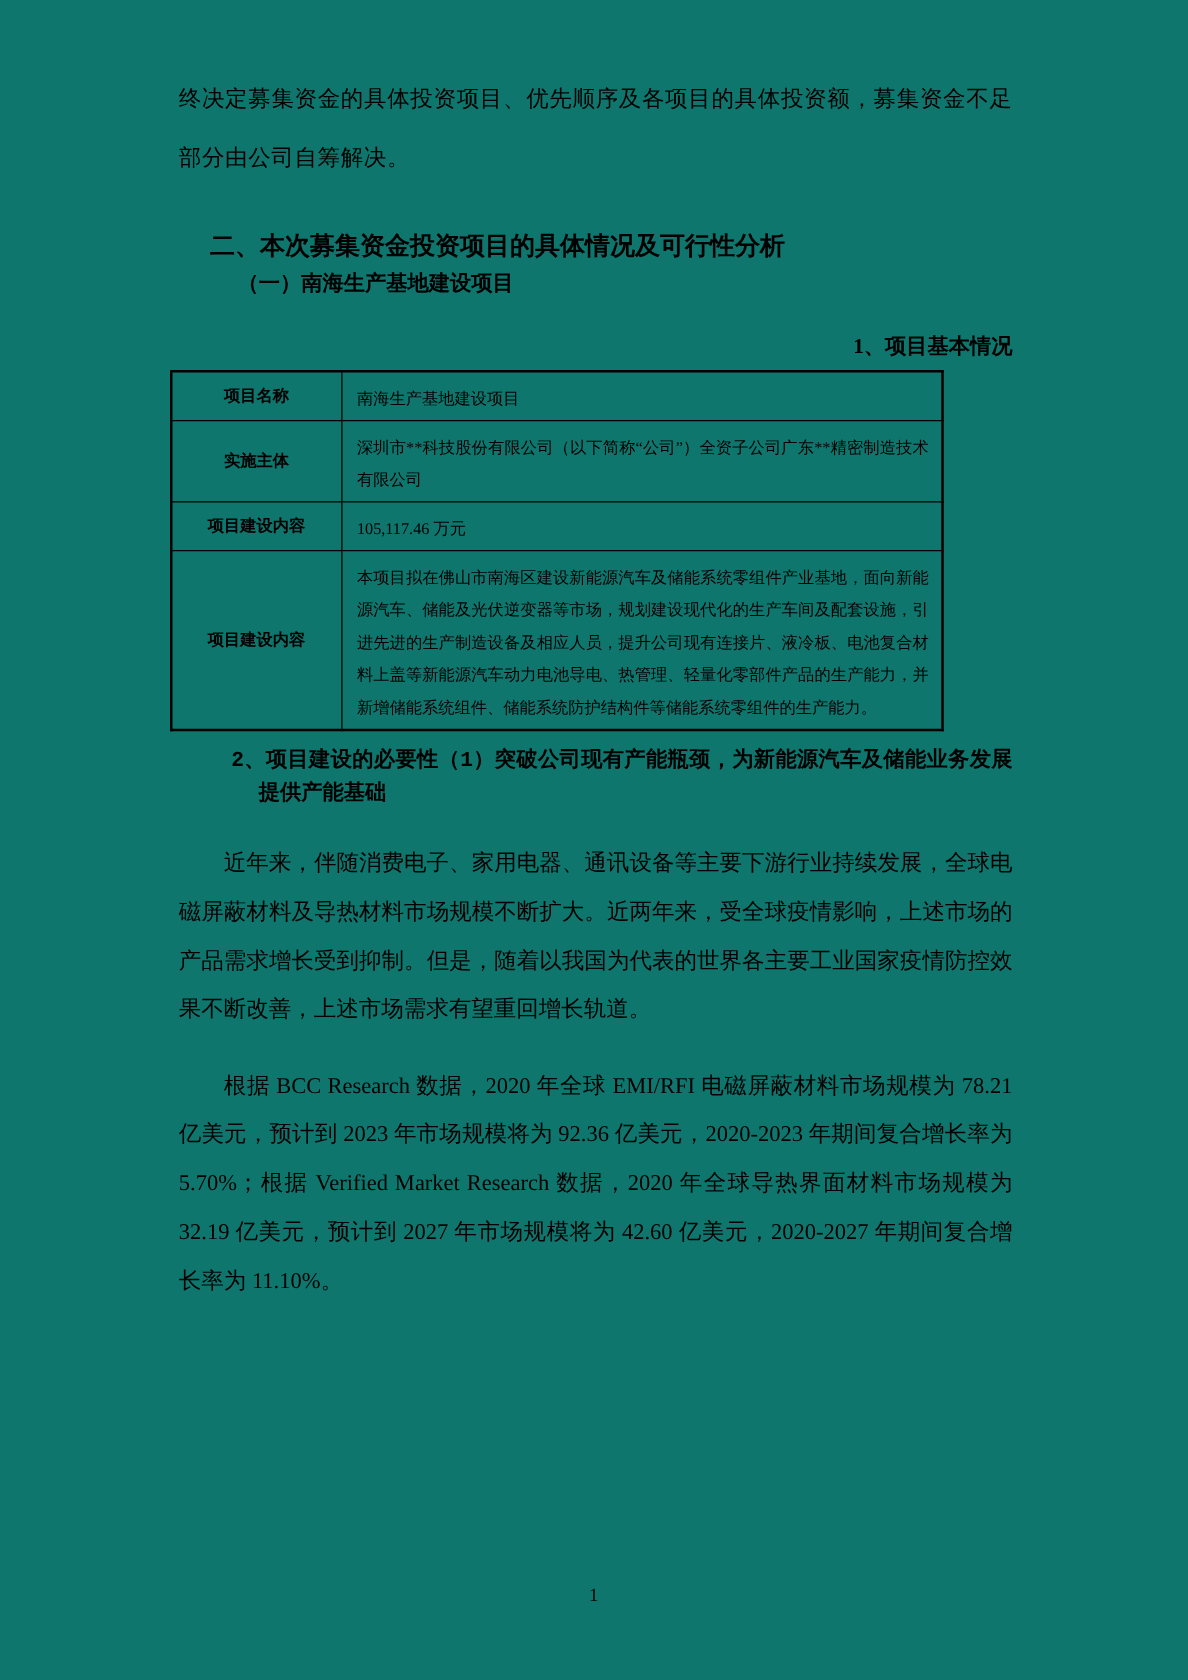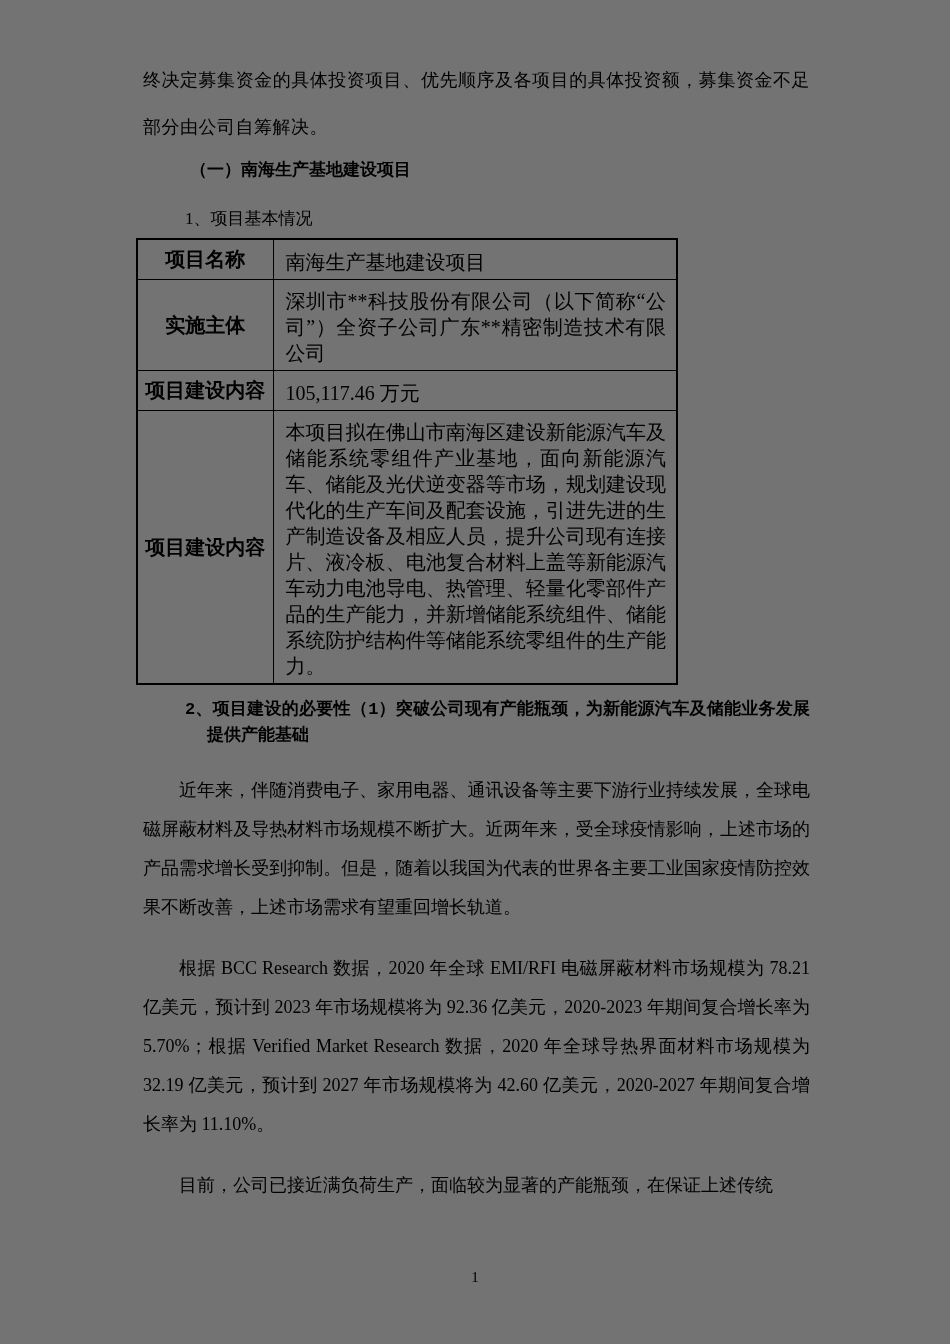--- a/index.html
+++ b/index.html
@@ -7,21 +7,21 @@
   body {
     width: 950px;
     height: 1344px;
     font-family: "Liberation Serif", "DejaVu Serif", serif;
     color: #000000;
   }
   .page {
     position: relative;
     width: 950px;
     height: 1344px;
-    background: #737373;
+    background: #0f766e;
     padding: 56px 140px 0 143px;
     overflow: hidden;
   }
   .continuation-para {
     font-family: "DejaVu Sans", "Liberation Sans", sans-serif;
     font-size: 18px;
     line-height: 47px;
     text-align: justify;
     letter-spacing: 0.5px;
   }
@@ -39,30 +39,31 @@
     font-family: "DejaVu Sans", "Liberation Sans", sans-serif;
     font-weight: 700;
     font-size: 17px;
     line-height: 22px;
   }
   .heading-3 {
     margin-top: 28px;
     margin-bottom: 8px;
     padding-left: 42px;
     font-family: "Liberation Serif", "DejaVu Serif", serif;
-    font-weight: 400;
+    font-weight: 700;
     font-size: 17px;
     line-height: 22px;
+    text-align: right;
   }
   .info-table {
     border-collapse: collapse;
-    width: 542px;
+    width: 619px;
     margin-left: -7px;
     border: 2px solid #000000;
-    font-size: 20px;
+    font-size: 13px;
   }
   .info-table td {
     border: 1px solid #000000;
     vertical-align: middle;
   }
   .info-table td.label-cell {
     width: 136px;
     text-align: center;
     font-family: "DejaVu Sans", "Liberation Sans", sans-serif;
     font-weight: 700;
@@ -102,20 +103,21 @@
     font-size: 15px;
   }
 </style>
 </head>
 <body>
 
 <div class="page">
 
   <p class="continuation-para">终决定募集资金的具体投资项目、优先顺序及各项目的具体投资额，募集资金不足部分由公司自筹解决。</p>
 
+  <h1 class="heading-1">二、本次募集资金投资项目的具体情况及可行性分析</h1>
 
   <h2 class="heading-2">（一）南海生产基地建设项目</h2>
 
   <h3 class="heading-3">1、项目基本情况</h3>
 
   <table class="info-table">
     <tbody>
       <tr>
         <td class="label-cell">项目名称</td>
         <td class="value-cell">南海生产基地建设项目</td>
@@ -134,17 +136,16 @@
       </tr>
     </tbody>
   </table>
 
   <h3 class="heading-hanging">2、项目建设的必要性（1）突破公司现有产能瓶颈，为新能源汽车及储能业务发展提供产能基础</h3>
 
   <p class="body-para">近年来，伴随消费电子、家用电器、通讯设备等主要下游行业持续发展，全球电磁屏蔽材料及导热材料市场规模不断扩大。近两年来，受全球疫情影响，上述市场的产品需求增长受到抑制。但是，随着以我国为代表的世界各主要工业国家疫情防控效果不断改善，上述市场需求有望重回增长轨道。</p>
 
   <p class="body-para">根据 BCC Research 数据，2020 年全球 EMI/RFI 电磁屏蔽材料市场规模为 78.21 亿美元，预计到 2023 年市场规模将为 92.36 亿美元，2020-2023 年期间复合增长率为 5.70%；根据 Verified Market Research 数据，2020 年全球导热界面材料市场规模为 32.19 亿美元，预计到 2027 年市场规模将为 42.60 亿美元，2020-2027 年期间复合增长率为 11.10%。</p>
 
-  <p class="body-para">目前，公司已接近满负荷生产，面临较为显著的产能瓶颈，在保证上述传统</p>
 
   <div class="page-number">1</div>
 
 </div>
 
 </body></html>

